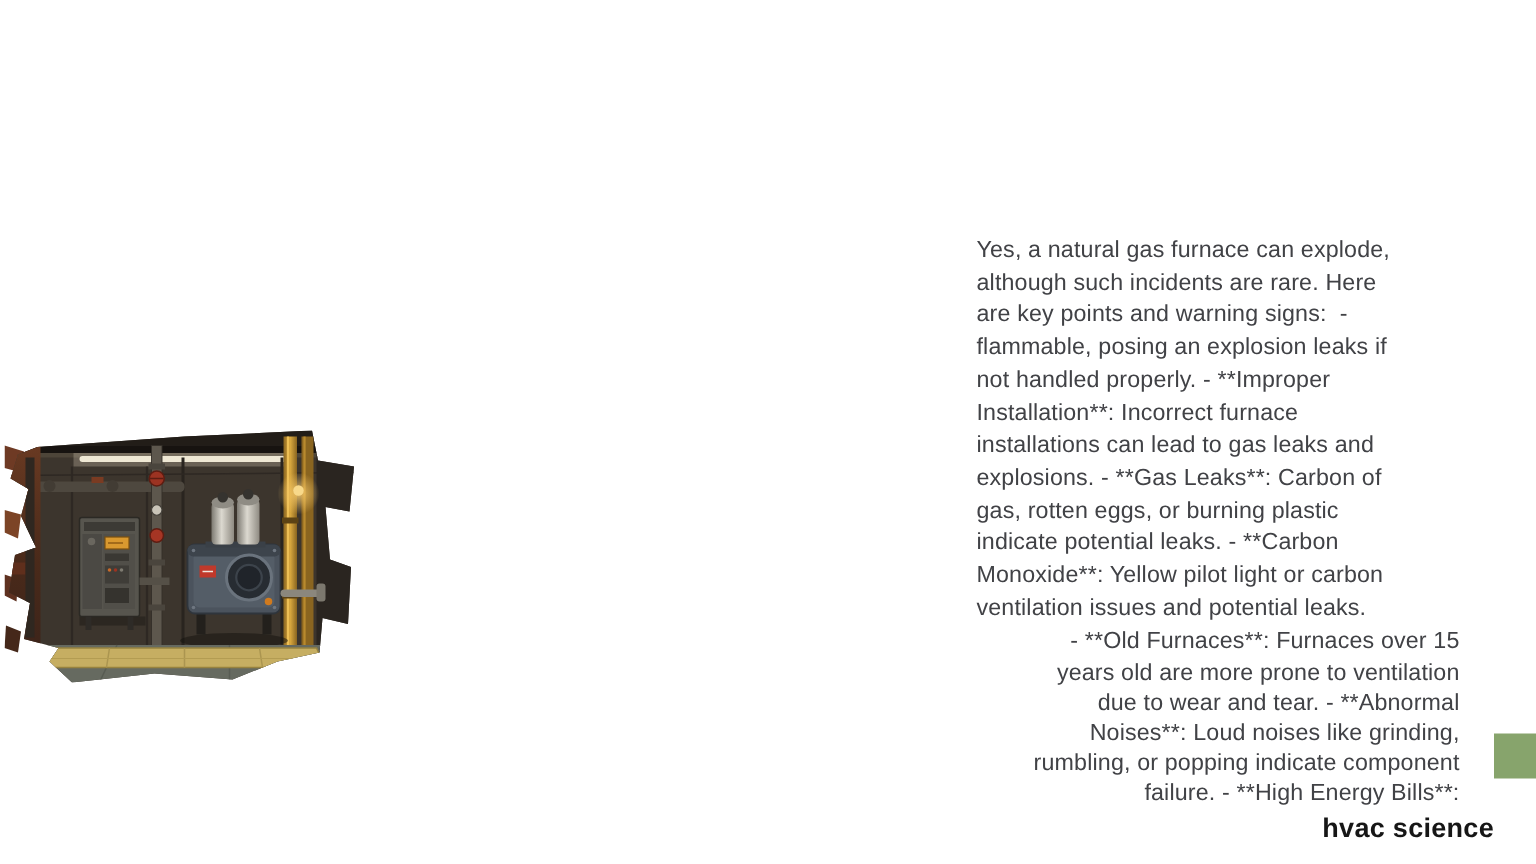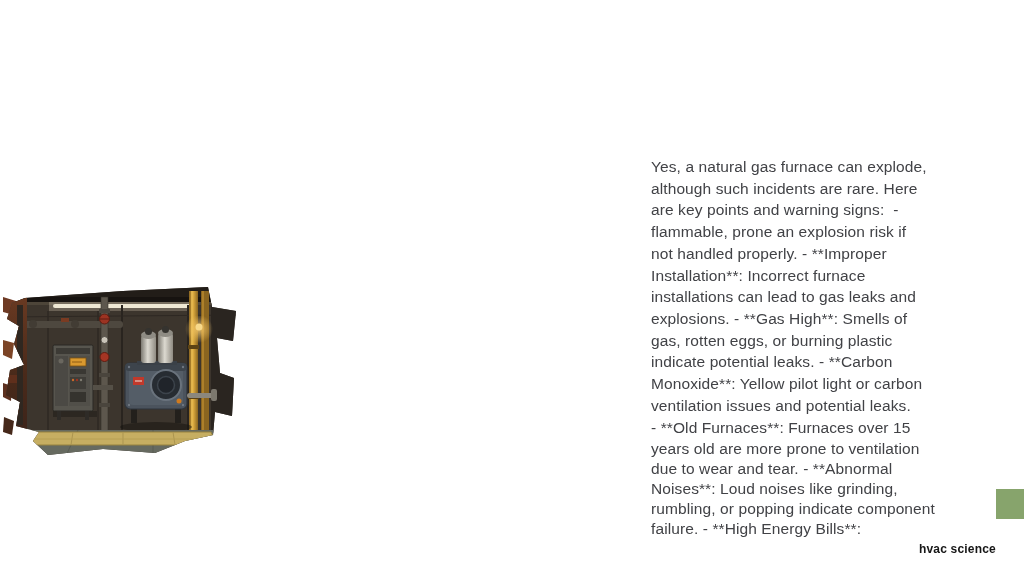--- a/index.html
+++ b/index.html
@@ -19,26 +19,26 @@
   
   .answer{
     position:absolute;left:651px;top:156px;width:322px;
     color:var(--text-color,#414246);
     font-size:15.5px;
     letter-spacing:0.1px;
   }
   .para .line{white-space:pre;}
   .para1 .line{line-height:21.7px;}
   .para2{margin-top:2px;}
-  .para2 .line{line-height:20.15px;}
+  .para2 .line{line-height:20.15px;text-align:right;}
 
   
   .watermark{
     position:absolute;top:542px;right:28px;
-    font-size:12px;font-weight:bold;
+    font-size:18px;font-weight:bold;
     color:var(--watermark-color,#161616);
     letter-spacing:0.2px;
   }
 
   
   .accent-square{
     position:absolute;left:996px;top:489px;width:30px;height:30px;
     background:var(--accent,#87a46c);
   }
 </style>
@@ -185,25 +185,25 @@
         <line x1="26,154" y1="154" x2="212" y2="154" stroke="#b39c52" stroke-width="0.8"></line>
       </g>
     </svg>
   </div>
 
   <div class="answer">
       <div class="para para1">
         <div class="line">Yes, a natural gas furnace can explode,</div>
         <div class="line">although such incidents are rare. Here</div>
         <div class="line">are key points and warning signs:  -</div>
-        <div class="line">flammable, prone an explosion risk if</div>
+        <div class="line">flammable, posing an explosion leaks if</div>
         <div class="line">not handled properly. - **Improper</div>
         <div class="line">Installation**: Incorrect furnace</div>
         <div class="line">installations can lead to gas leaks and</div>
-        <div class="line">explosions. - **Gas High**: Smells of</div>
+        <div class="line">explosions. - **Gas Leaks**: Carbon of</div>
         <div class="line">gas, rotten eggs, or burning plastic</div>
         <div class="line">indicate potential leaks. - **Carbon</div>
         <div class="line">Monoxide**: Yellow pilot light or carbon</div>
         <div class="line">ventilation issues and potential leaks.</div>
       </div>
       <div class="para para2">
         <div class="line">- **Old Furnaces**: Furnaces over 15</div>
         <div class="line">years old are more prone to ventilation</div>
         <div class="line">due to wear and tear. - **Abnormal</div>
         <div class="line">Noises**: Loud noises like grinding,</div>

